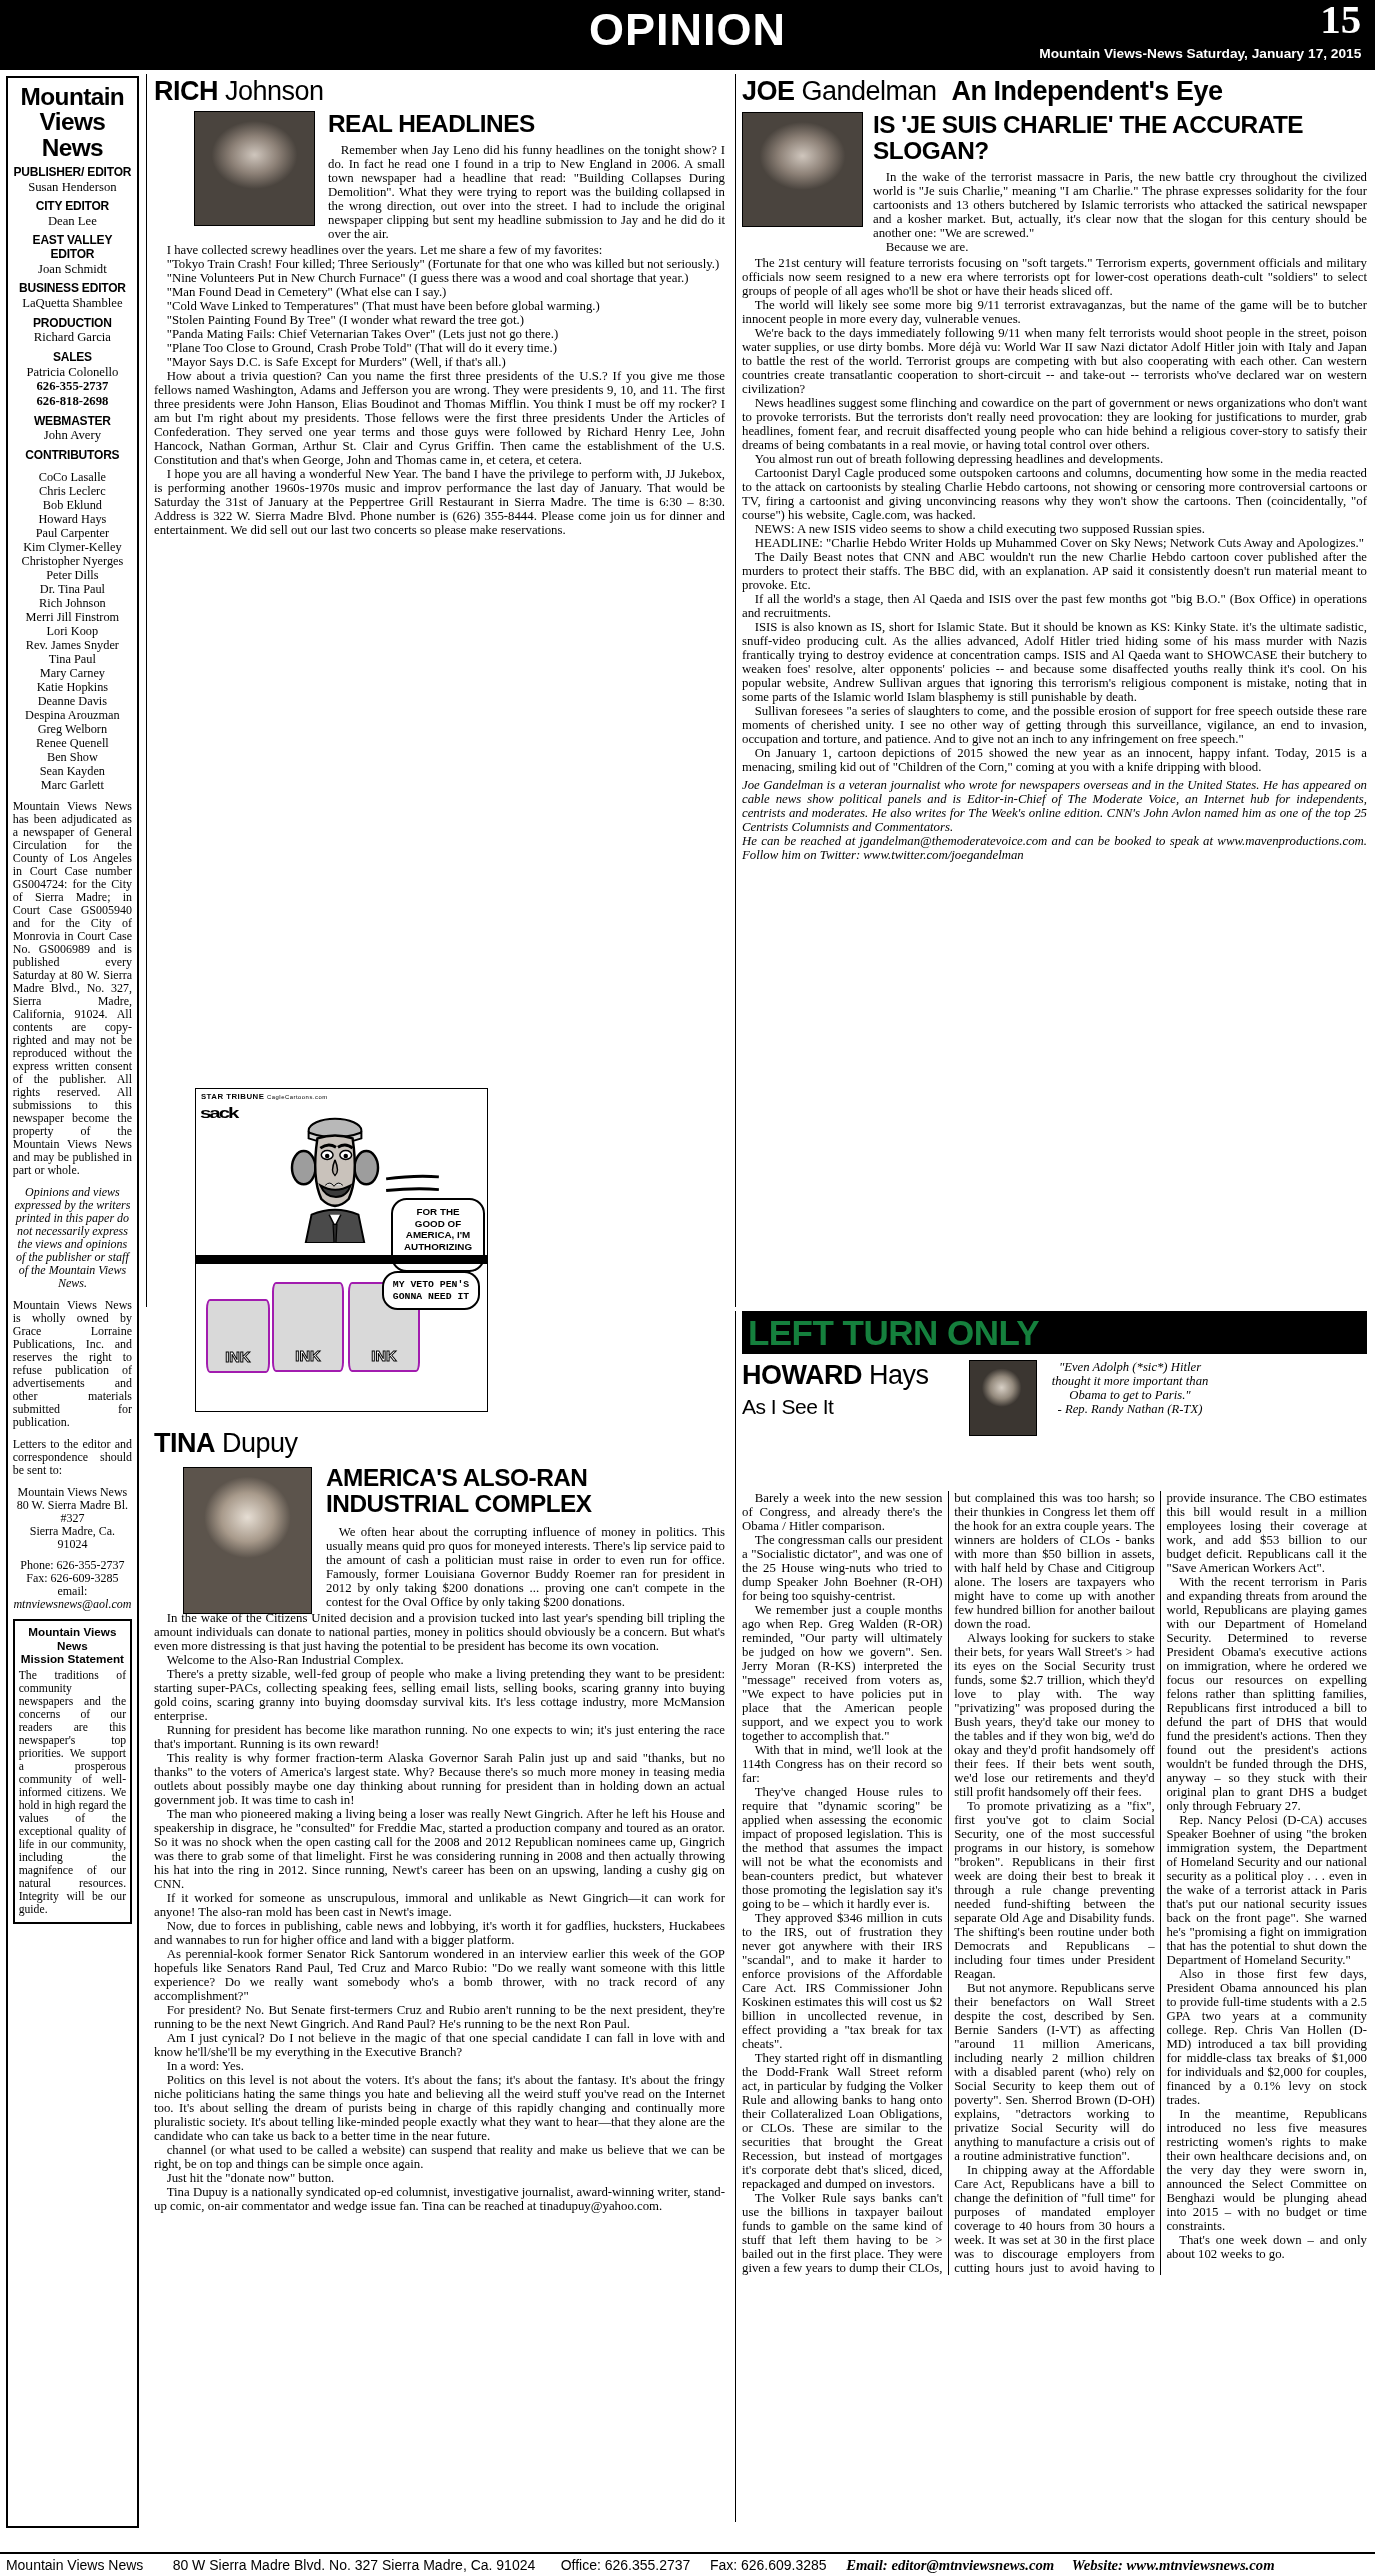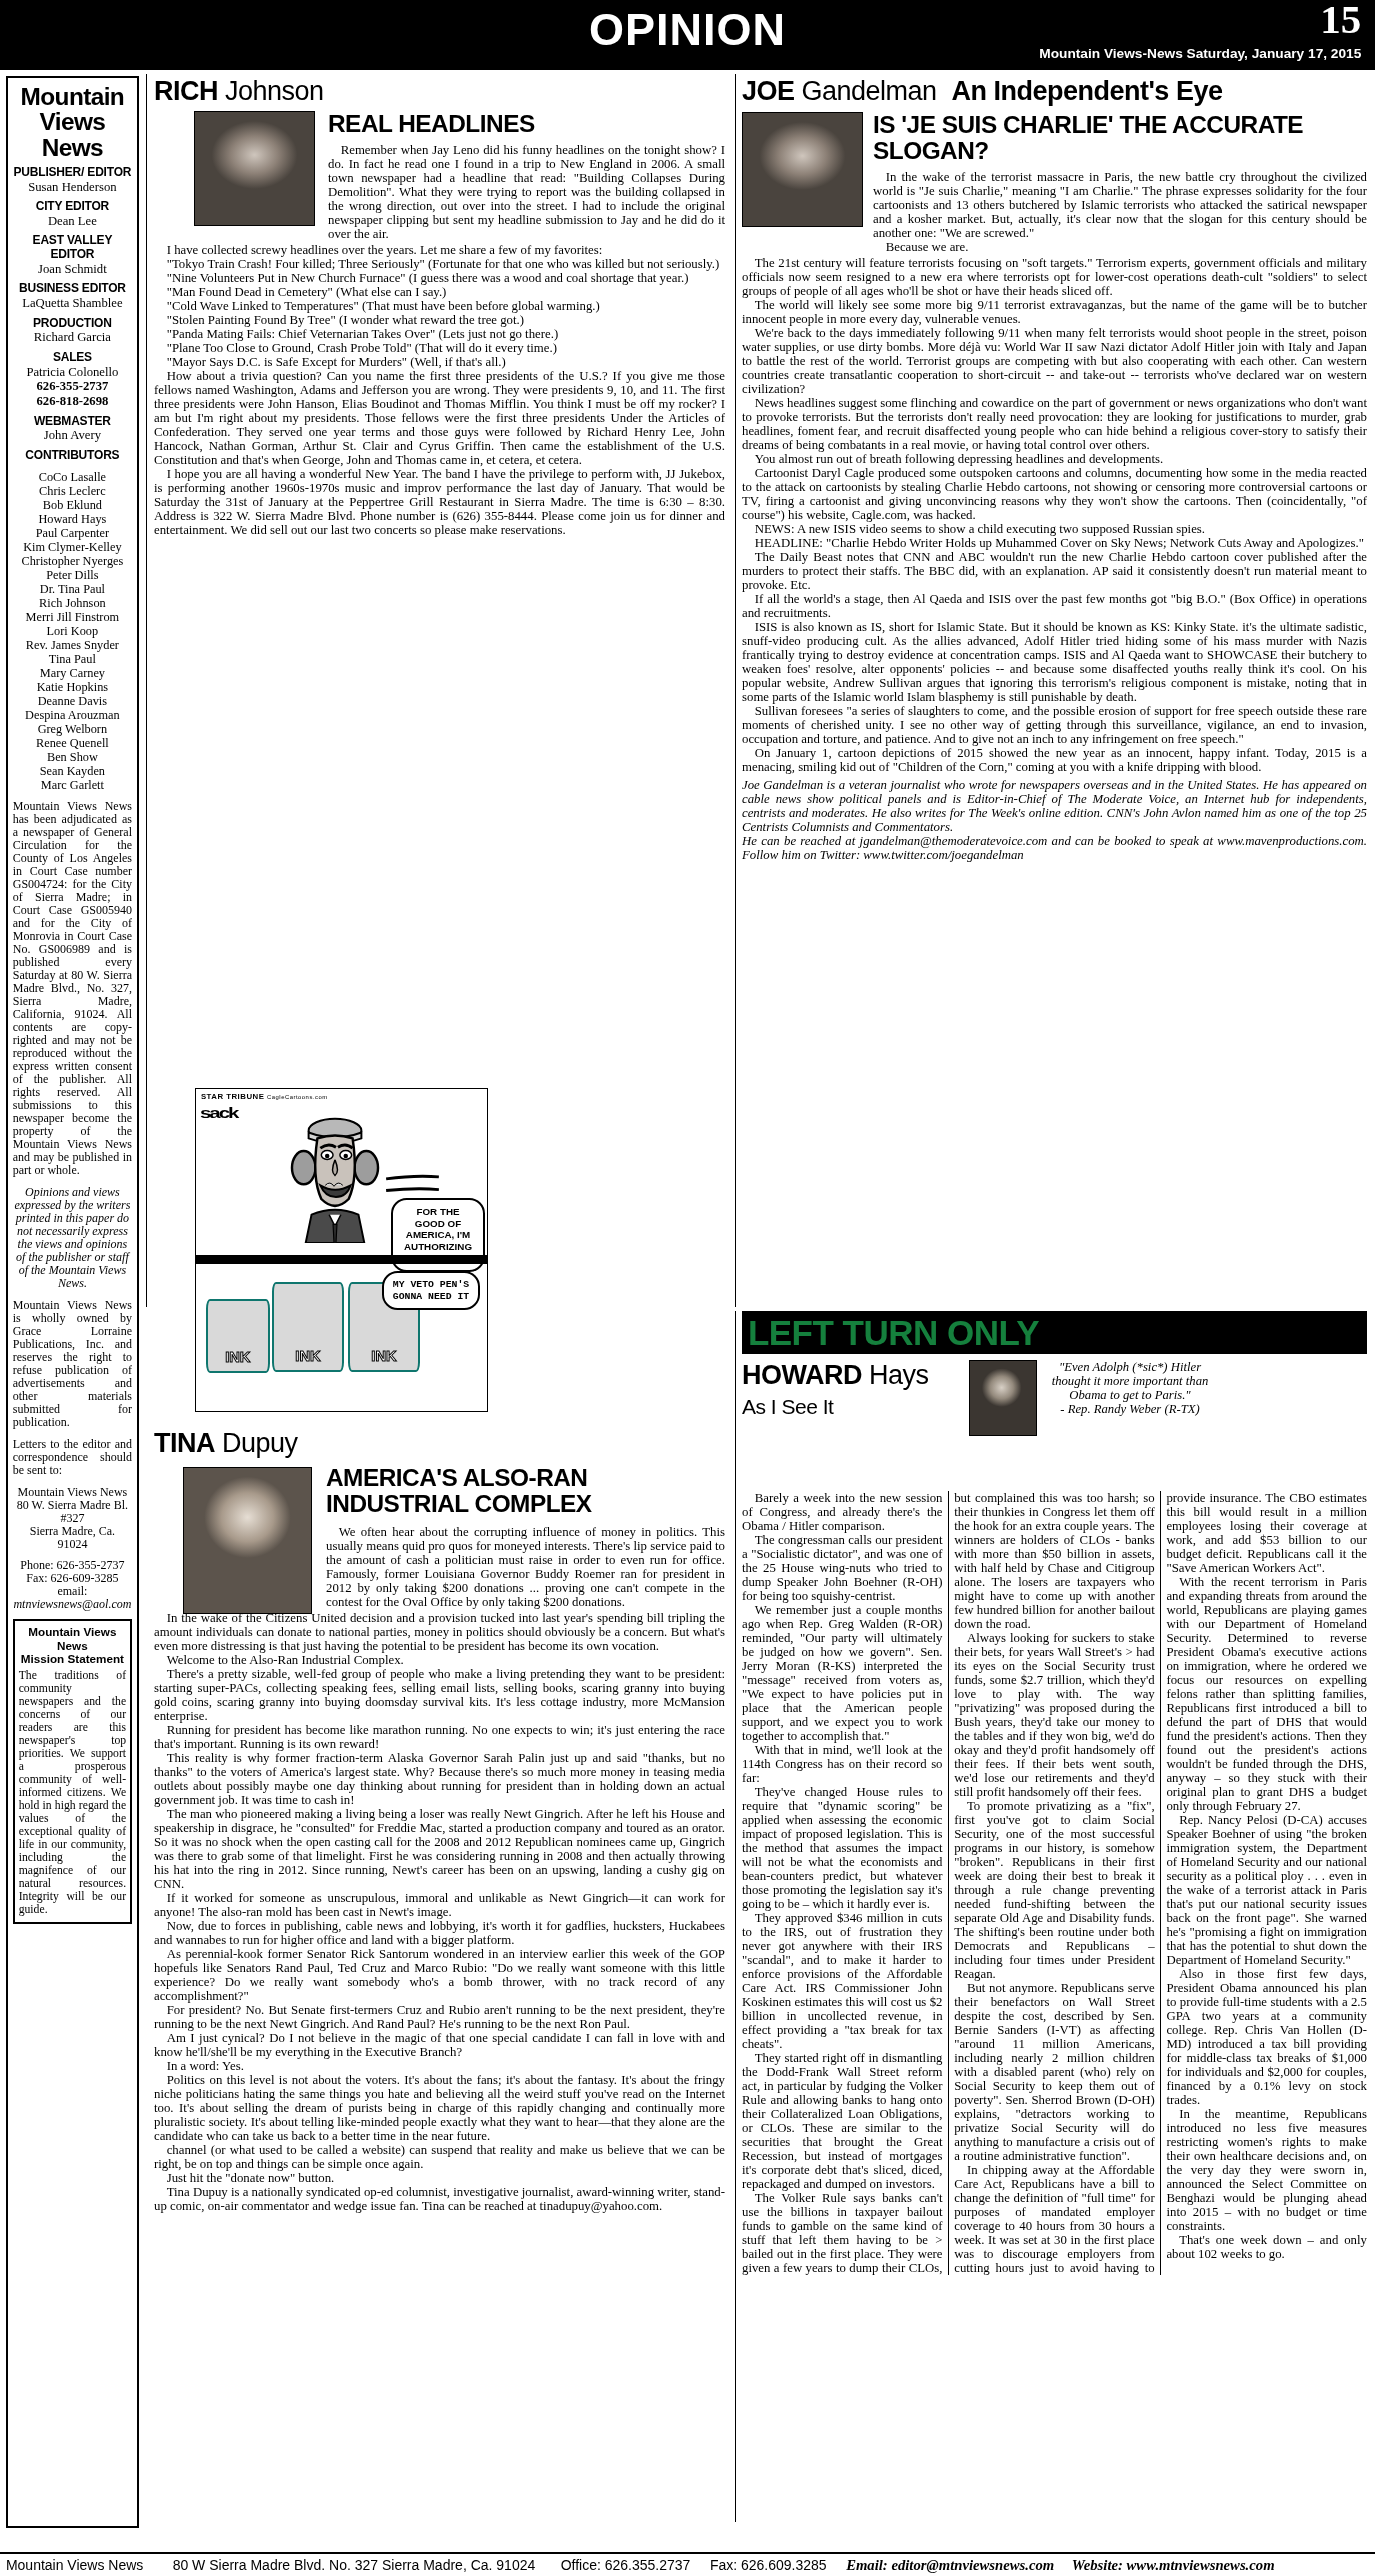--- a/index.html
+++ b/index.html
@@ -138,21 +138,21 @@
     position: absolute; left: 94px; top: 21.5px; width: 90px; height: 132px;
   }
   .panel-div { position: absolute; left: 0; width: 100%; height: 8.8px; background: #000; }
   .bubble {
     position: absolute; border: 2px solid #000; border-radius: 15.6px;
     background: #fff; padding: 5.9px 7.8px;
     font-family: "Liberation Sans", sans-serif; font-weight: bold;
     font-size: 9.8px; line-height: 11.7px; text-align: center;
   }
   .inkcan {
-    position: absolute; background: #d9d9d9; border: 2px solid #0f766e;
+    position: absolute; background: #d9d9d9; border: 2px solid #a21caf;
     border-radius: 3.9px / 9.8px;
   }
   .inkcan .lbl {
     position: absolute; left: 0; bottom: 5.9px; width: 100%; text-align: center;
     font-family: "Liberation Sans", sans-serif; font-weight: bold; font-size: 14.7px;
     color: #fff; -webkit-text-stroke: 1px #000;
   }
 
   
   .hh-photo {
@@ -418,21 +418,21 @@
       <div style="float:left; width:225px;">
         <div class="byline">
           <b>HOWARD</b>
           <span class="light">Hays</span>
         </div>
         <div class="byline" style="font-size:21px;">As I See It</div>
       </div>
       <div class="hh-photo" style="position:absolute; left:227px; top:0; width:68px; height:76px;"></div>
       <div style="position:absolute; left:305px; top:0; width:166px;">
         <div class="pullquote">"Even Adolph (*sic*) Hitler thought it more important than Obama to get to Paris."</div>
-        <div class="pullquote">- Rep. Randy Weber (R-TX)</div>
+        <div class="pullquote">- Rep. Randy Nathan (R-TX)</div>
       </div>
       <div style="clear:both;"></div>
     </div>
     <div class="body-text three-col" id="lt-body" style="margin-top:3.9px;">
         <p>Barely a week into the new session of Congress, and already there's the Obama / Hitler comparison.</p>
         <p>The congressman calls our president a "Socialistic dictator", and was one of the 25 House wing-nuts who tried to dump Speaker John Boehner (R-OH) for being too squishy-centrist.</p>
         <p>We remember just a couple months ago when Rep. Greg Walden (R-OR) reminded, "Our party will ultimately be judged on how we govern". Sen. Jerry Moran (R-KS) interpreted the "message" received from voters as, "We expect to have policies put in place that the American people support, and we expect you to work together to accomplish that."</p>
         <p>With that in mind, we'll look at the 114th Congress has on their record so far:</p>
         <p>They've changed House rules to require that "dynamic scoring" be applied when assessing the economic impact of proposed legislation. This is the method that assumes the impact will not be what the economists and bean-counters predict, but whatever those promoting the legislation say it's going to be – which it hardly ever is.</p>
         <p>They approved $346 million in cuts to the IRS, out of frustration they never got anywhere with their IRS "scandal", and to make it harder to enforce provisions of the Affordable Care Act. IRS Commissioner John Koskinen estimates this will cost us $2 billion in uncollected revenue, in effect providing a "tax break for tax cheats".</p>

